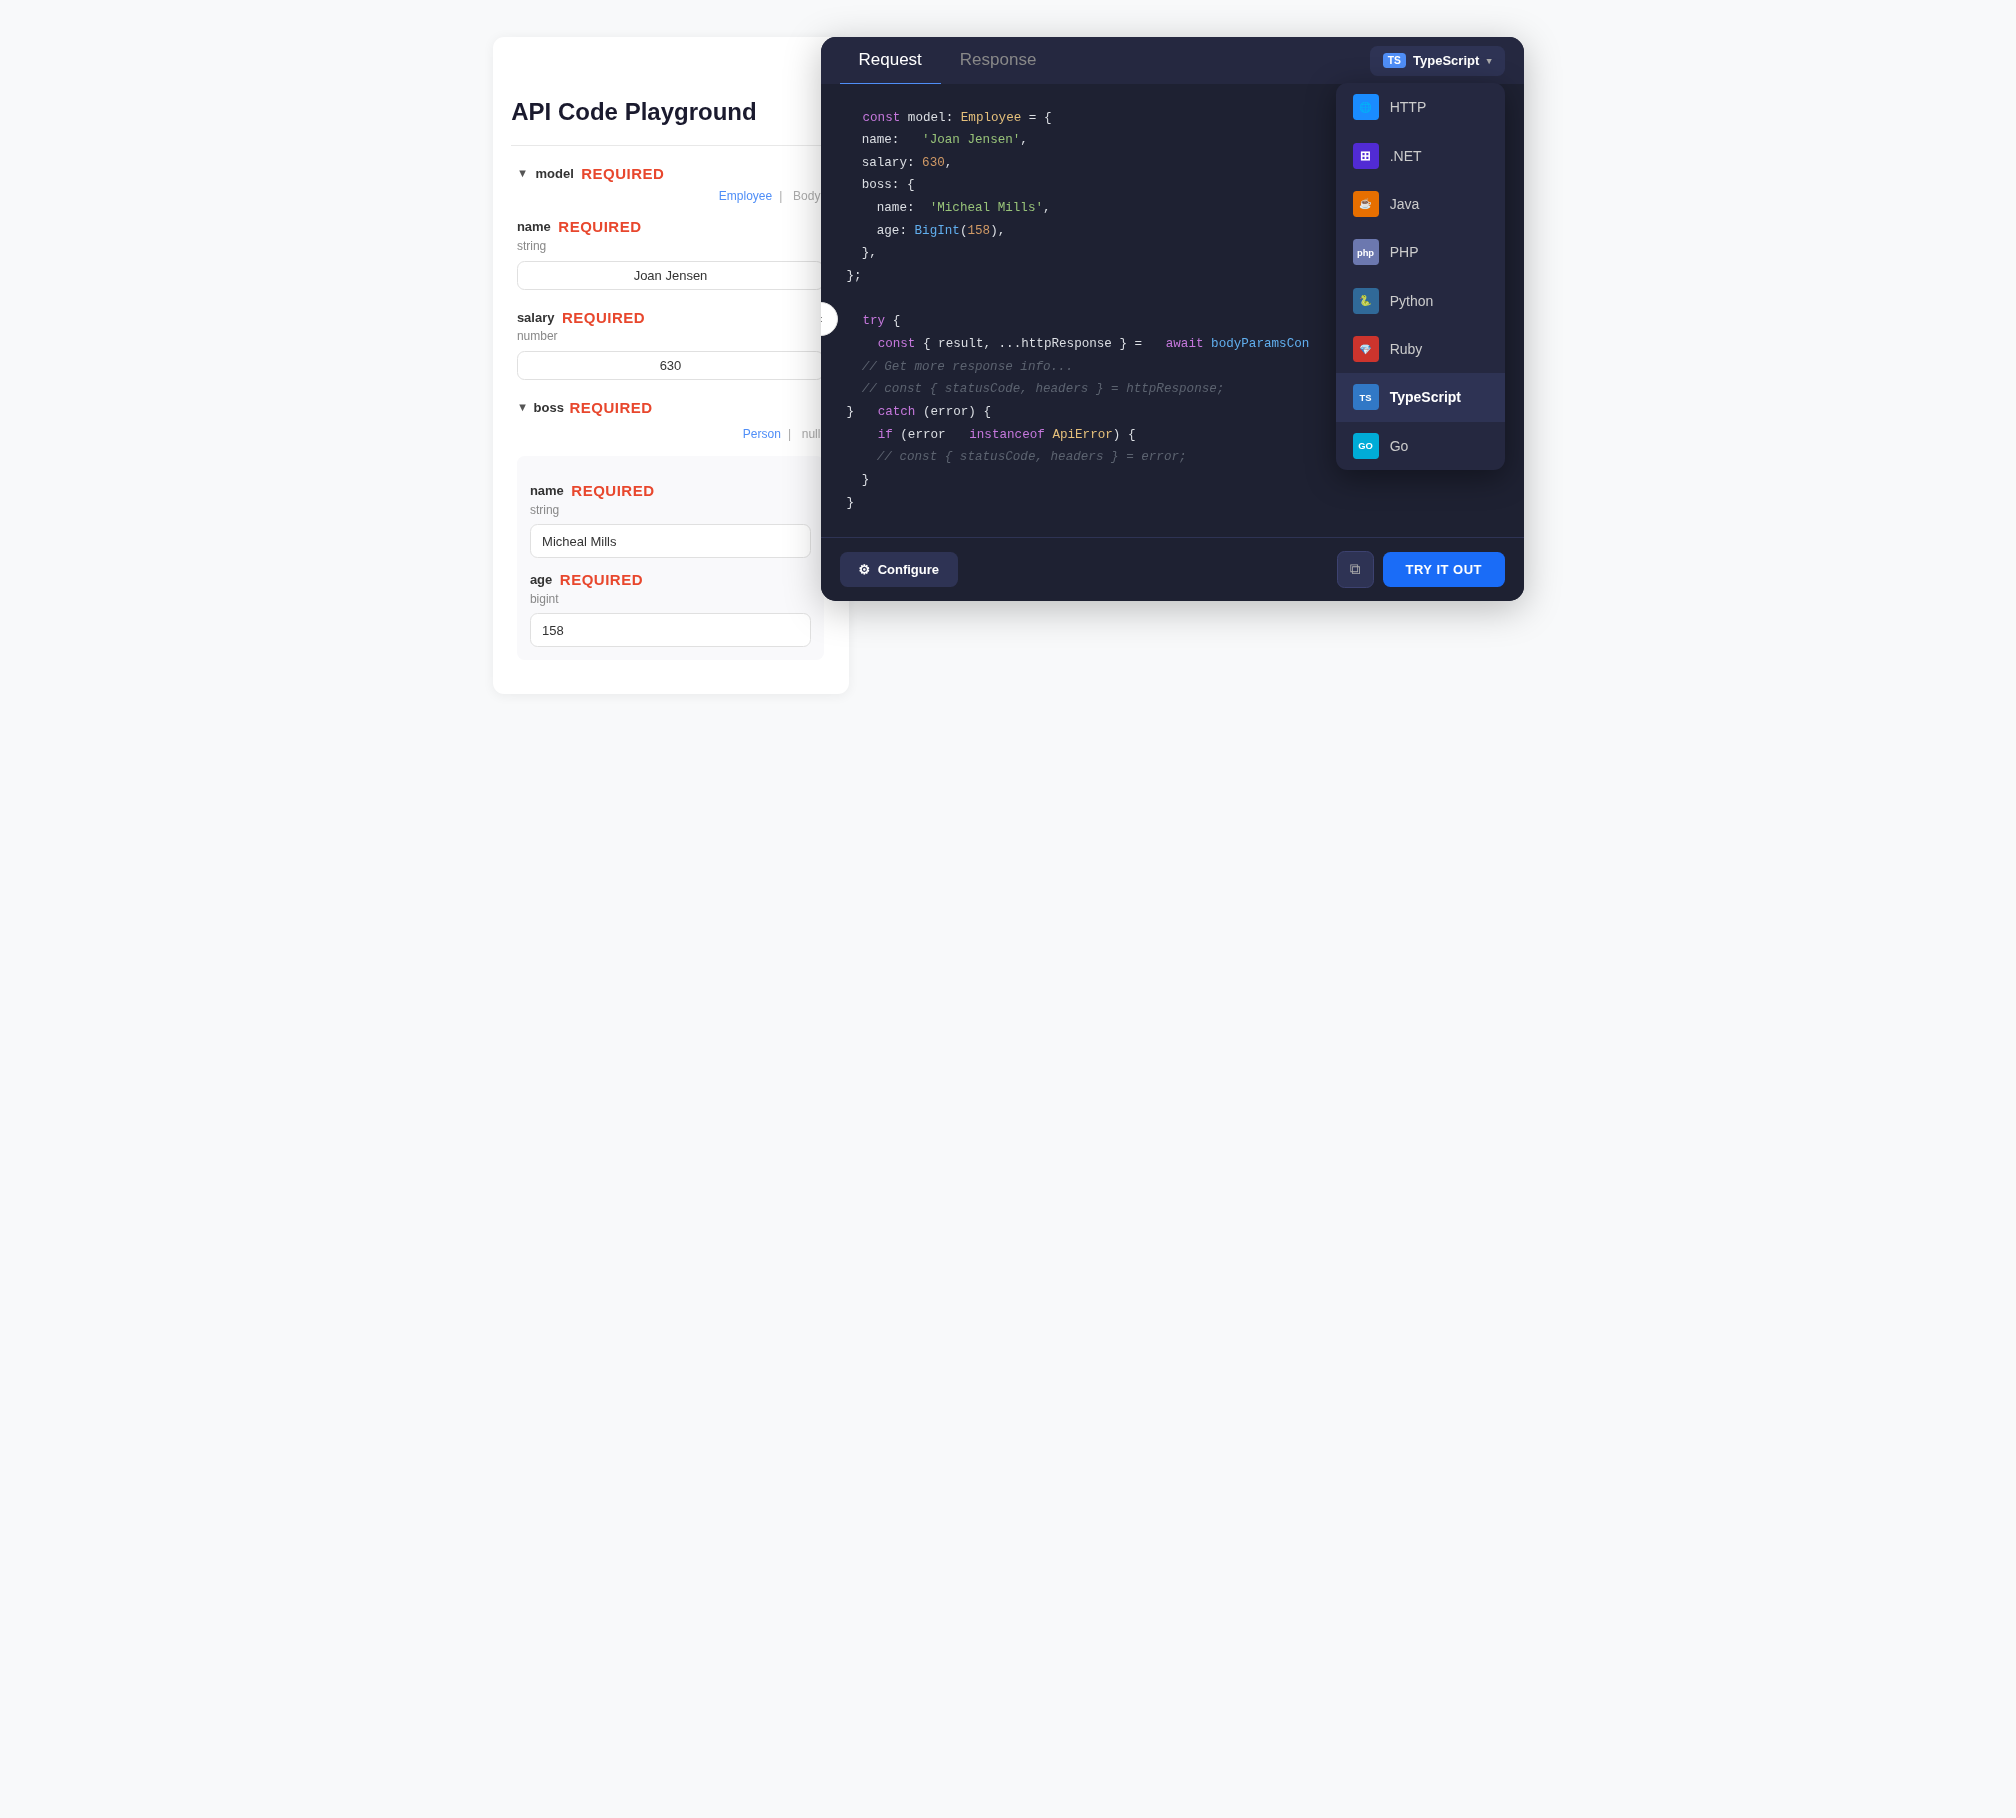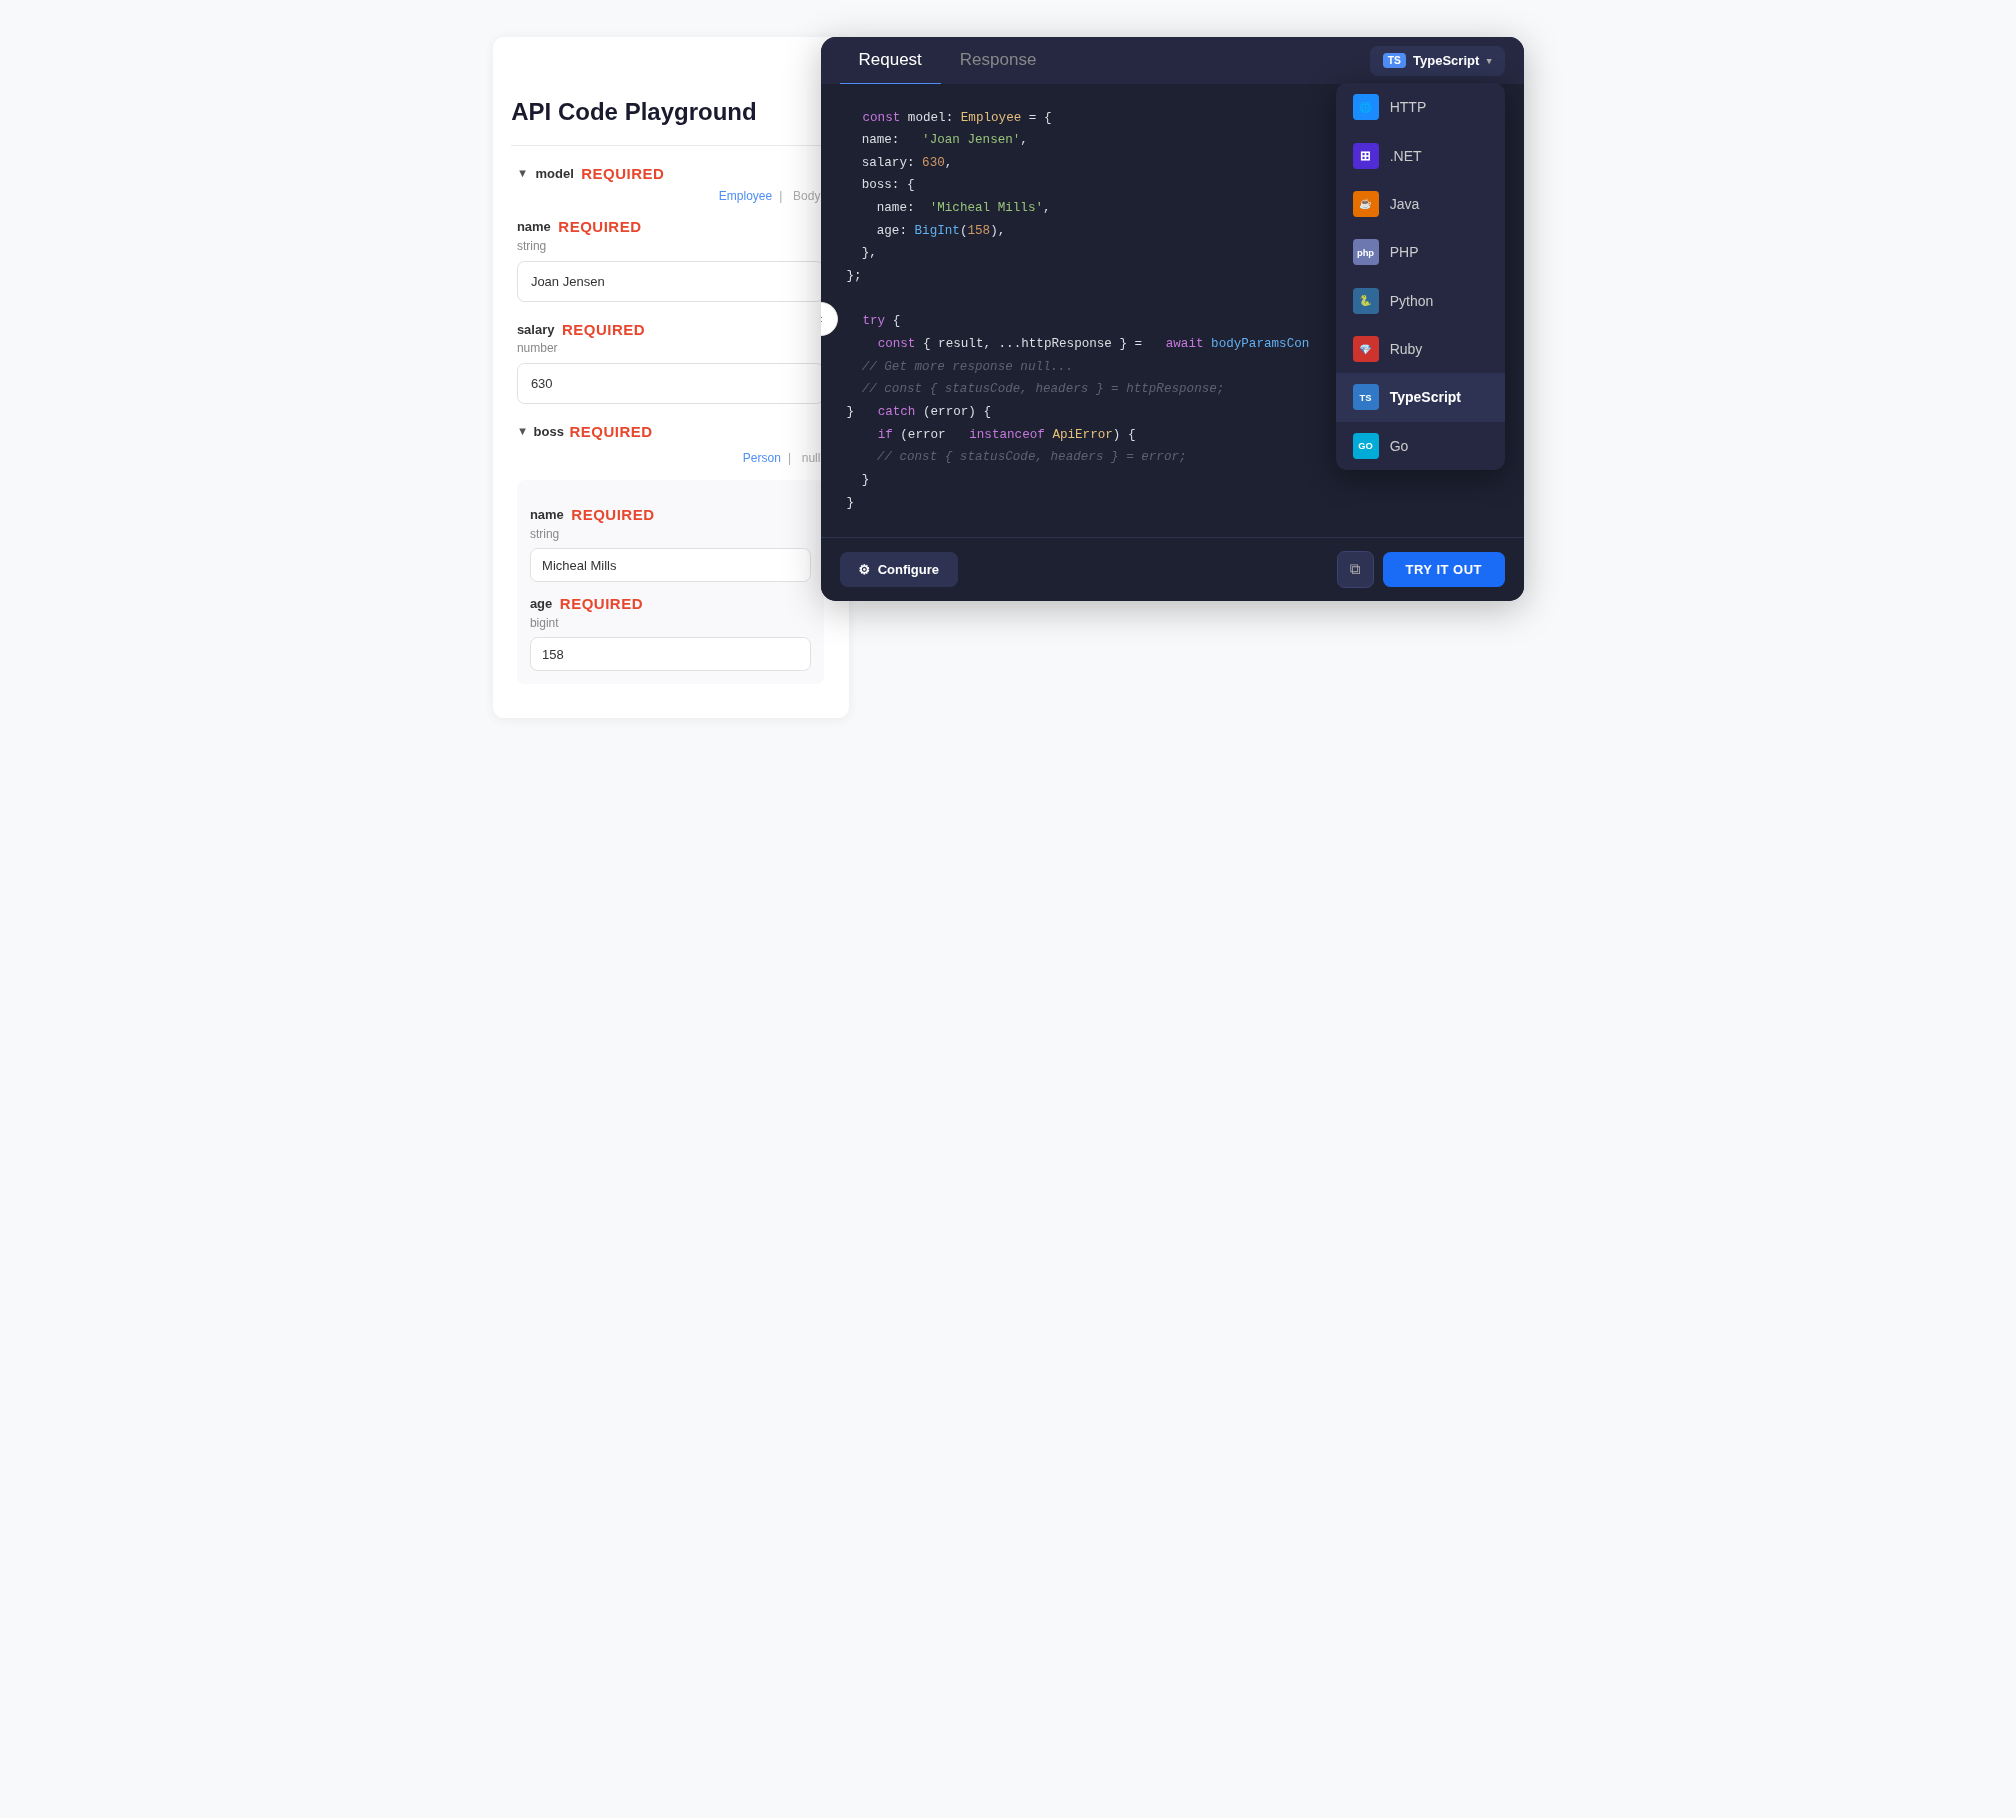--- a/index.html
+++ b/index.html
@@ -65,27 +65,28 @@
       text-transform: uppercase;
       letter-spacing: 0.5px;
     }
     .field-type {
       font-size: 12px;
       color: #888;
       margin-bottom: 7.5px;
     }
     .field-input {
       width: 100%;
-      padding: 12px 13px;
+      padding: 6px 13px;
       border: 1.4px solid #e0e0e0;
       border-radius: 7.5px;
       font-size: 13px;
       color: #333;
       background: #fff;
       outline: none;
+      text-align: center;
     }
     .model-header {
       display: flex;
       align-items: center;
       gap: 7.5px;
       padding: 0 15px 7.5px;
     }
     .model-chevron {
       font-size: 11.2px;
       color: #555;
@@ -461,21 +462,21 @@
       <div>&nbsp;&nbsp;<span class="white">name:</span>&nbsp;&nbsp; <span class="str">'Joan Jensen'</span><span class="white">,</span></div>
       <div>&nbsp;&nbsp;<span class="white">salary:</span> <span class="num">630</span><span class="white">,</span></div>
       <div>&nbsp;&nbsp;<span class="white">boss: {</span></div>
       <div>&nbsp;&nbsp;&nbsp;&nbsp;<span class="white">name:</span>&nbsp; <span class="str">'Micheal Mills'</span><span class="white">,</span></div>
       <div>&nbsp;&nbsp;&nbsp;&nbsp;<span class="white">age:</span> <span class="fn">BigInt</span><span class="white">(</span><span class="num">158</span><span class="white">),</span></div>
       <div>&nbsp;&nbsp;<span class="white">},</span></div>
       <div><span class="white">};</span></div>
       <div>&nbsp;</div>
       <div><span class="kw">try</span> <span class="white">{</span></div>
       <div>&nbsp;&nbsp;<span class="kw">const</span> <span class="white">{ result, ...httpResponse } =</span> <span class="kw">await</span> <span class="fn">bodyParamsCon</span></div>
-      <div>&nbsp;&nbsp;<span class="cm">// Get more response null...</span></div>
+      <div>&nbsp;&nbsp;<span class="cm">// Get more response info...</span></div>
       <div>&nbsp;&nbsp;<span class="cm">// const { statusCode, headers } = httpResponse;</span></div>
       <div><span class="white">} </span><span class="kw">catch</span> <span class="white">(error) {</span></div>
       <div>&nbsp;&nbsp;<span class="kw">if</span> <span class="white">(error</span> <span class="kw">instanceof</span> <span class="type">ApiError</span><span class="white">) {</span></div>
       <div>&nbsp;&nbsp;&nbsp;&nbsp;<span class="cm">// const { statusCode, headers } = error;</span></div>
       <div>&nbsp;&nbsp;<span class="white">}</span></div>
       <div><span class="white">}</span></div>
     </div>
 
     <div class="code-footer">
       <button class="configure-btn">

